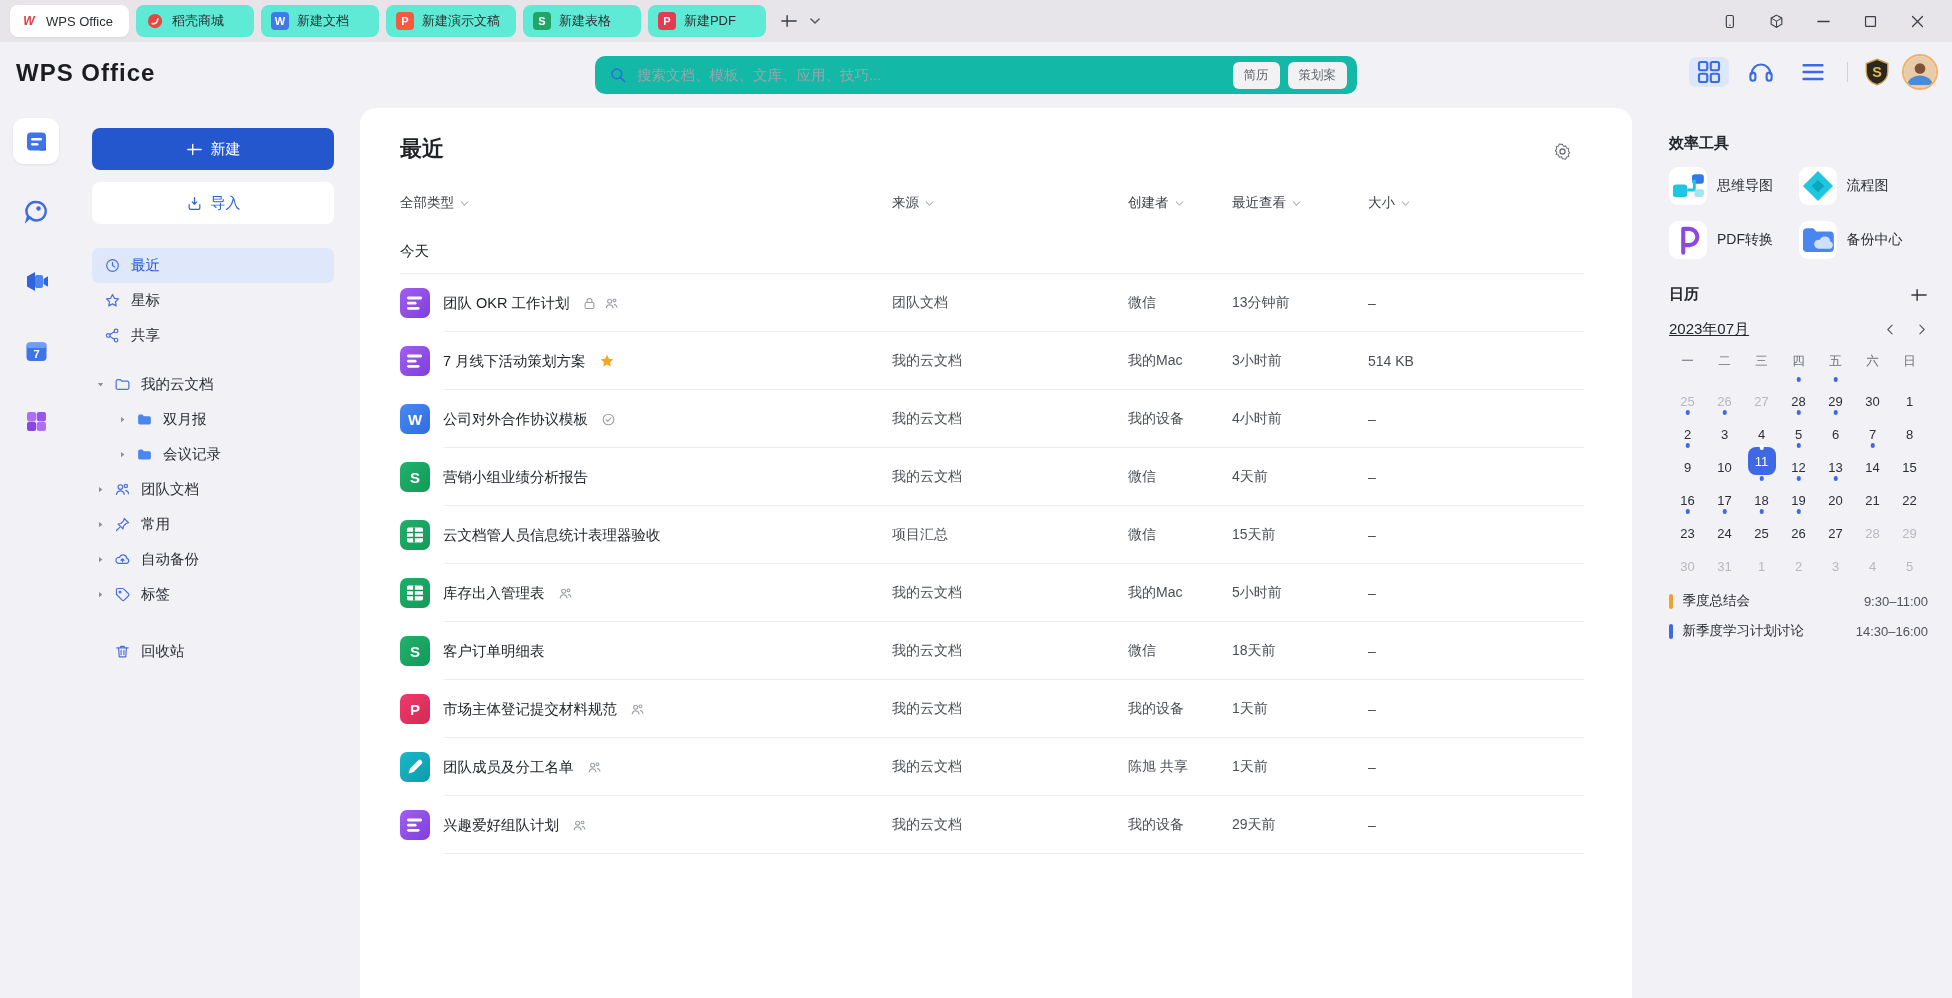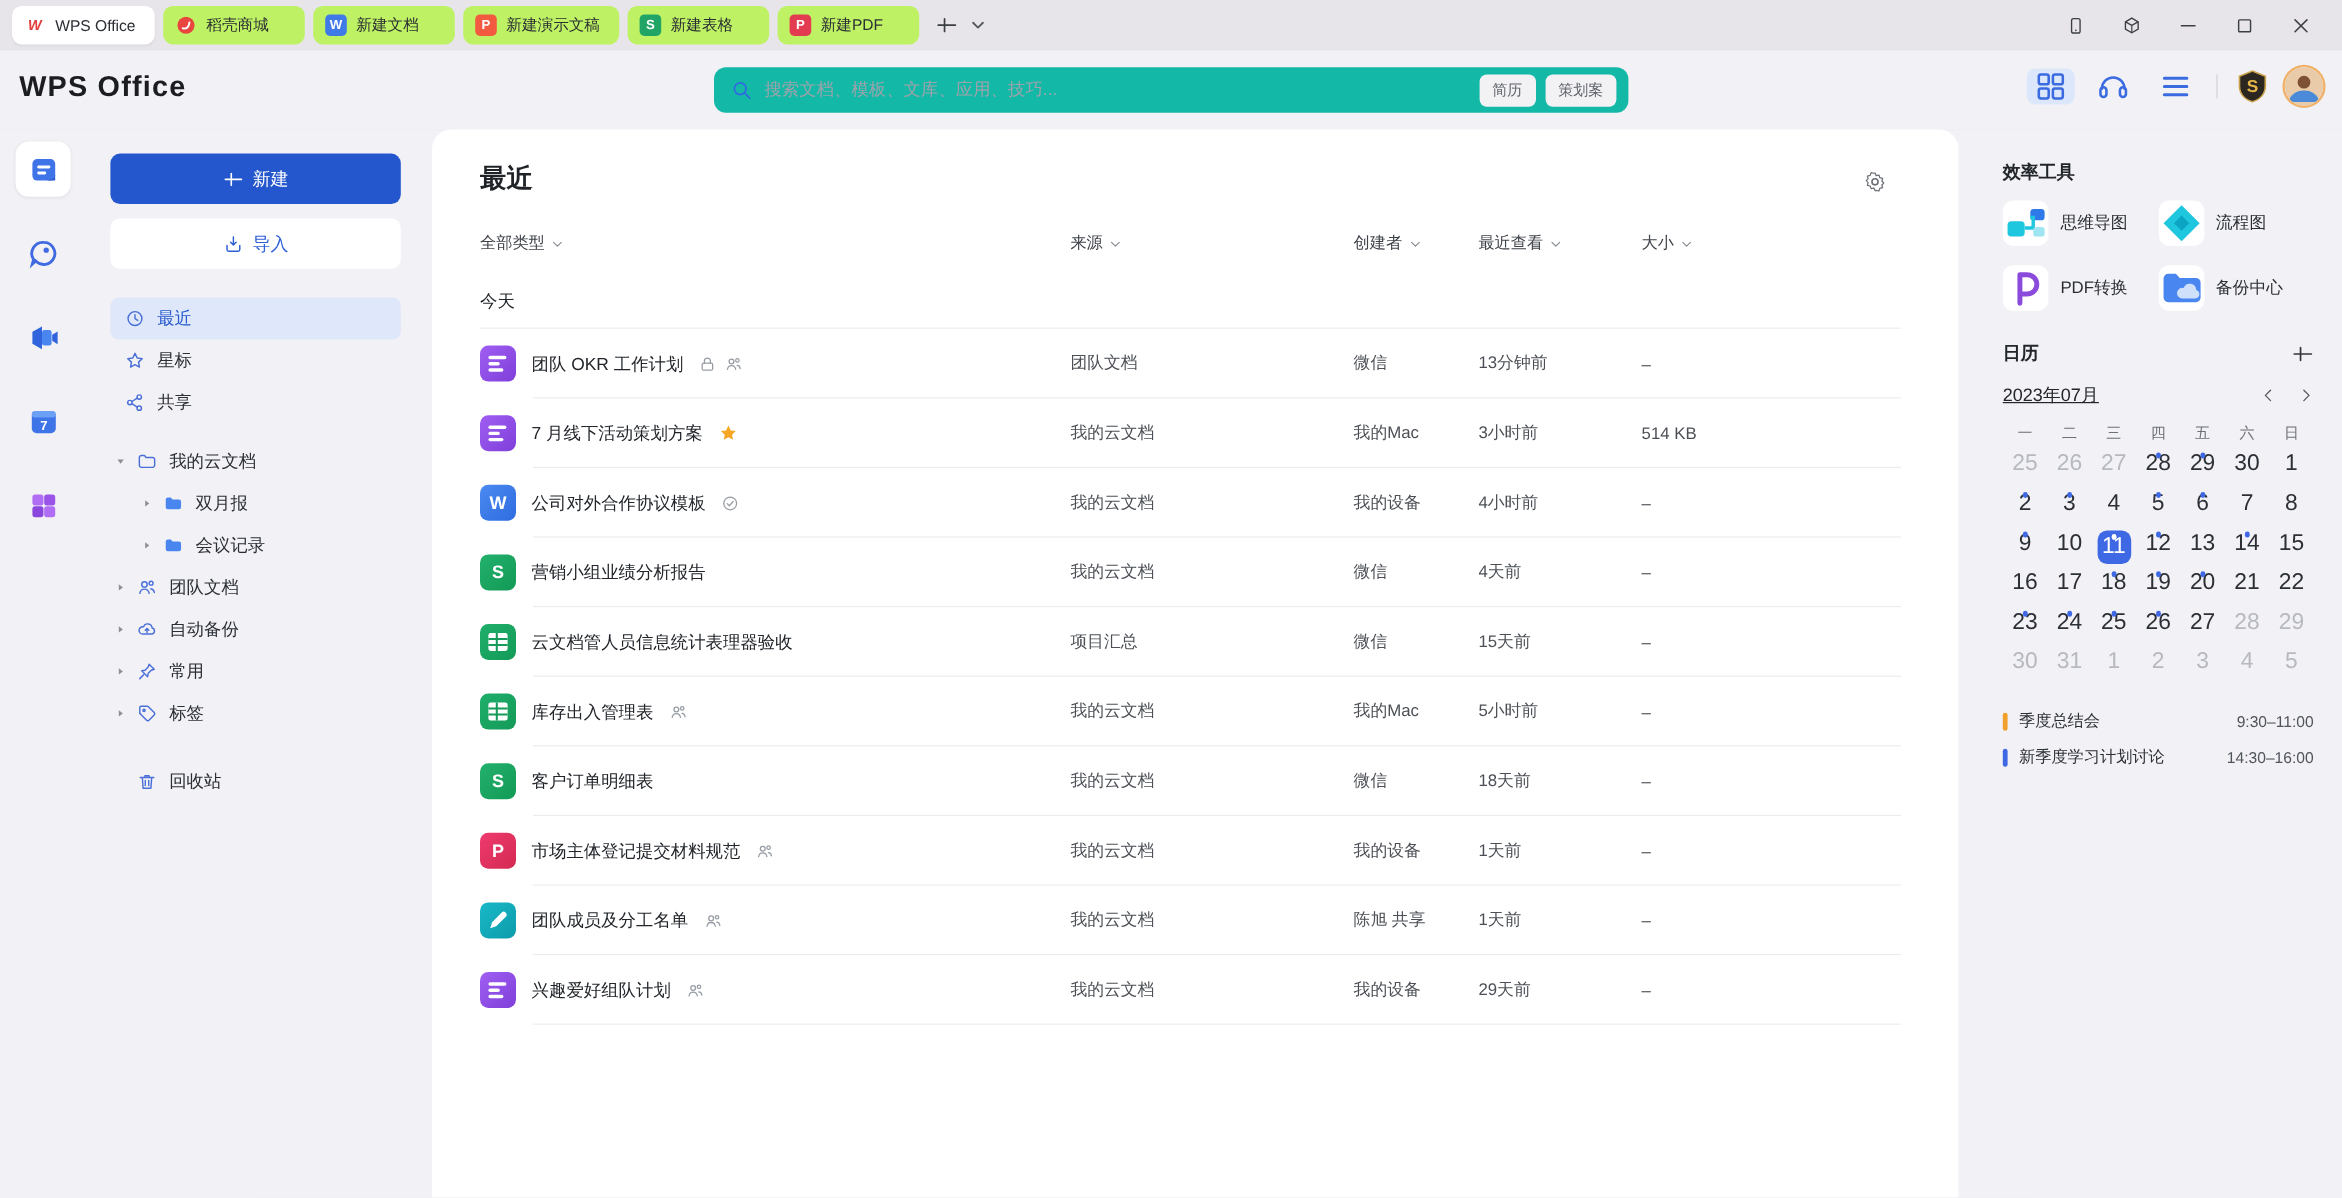--- a/index.html
+++ b/index.html
@@ -4,21 +4,21 @@
 <style>
   * { box-sizing: border-box; margin: 0; padding: 0; }
   html,body { width:1952px; height:998px; overflow:hidden; }
   body { font-family:"Liberation Sans","DejaVu Sans",sans-serif; background:#e9e7ec; color:#23262b; }
   svg { display:block; }
 
   
   .tabbar { height:42px; display:flex; align-items:center; padding:0 10px; background:#e7e5ea; }
   .tabs { display:flex; align-items:center; gap:7px; }
   .tab { height:32px; display:flex; align-items:center; gap:8px; padding:0 16px 0 10px; border-radius:8px;
-         background:#bef264; font-size:13px; color:#2b2e33; min-width:118px; cursor:default; }
+         background:#5eead4; font-size:13px; color:#2b2e33; min-width:118px; cursor:default; }
   .tab.active { background:#ffffff; box-shadow:0 1px 2px rgba(0,0,0,.06); }
   .tab .ticon { width:18px; height:18px; border-radius:4px; display:flex; align-items:center; justify-content:center;
                 color:#fff; font-size:11px; font-weight:bold; flex:none; }
   .tab-add, .tab-chev { margin-left:14px; color:#3a3d42; width:18px; height:18px; }
   .tab-chev { width:14px; height:14px; margin-left:10px; color:#55585e; }
   .win-controls { margin-left:auto; display:flex; align-items:center; gap:30px; padding-right:16px; color:#3c3f44; }
   .win-controls span { width:17px; height:17px; display:block; }
 
   
   .header { height:66px; background:#f2f1f5; position:relative; }
@@ -94,22 +94,22 @@
   .tool .tico svg { width:22px; height:22px; }
   .cal-head { margin-top:26px; display:flex; align-items:flex-end; }
   .cal-head .rp-title { flex:1; }
   .cal-add { width:18px; height:18px; color:#33363b; }
   .month-row { margin-top:16px; display:flex; align-items:center;text-decoration:underline; }
   .month-label { flex:1; font-size:15px; color:#22262b; }
   .mnav { width:13px; height:13px; color:#55585e; margin-left:18px; }
   .weekdays { margin-top:14px; display:grid; grid-template-columns:repeat(7,1fr); }
   .weekdays span { text-align:center; font-size:12.5px; color:#6c7077; }
   .cal-grid { margin-top:6px; display:grid; grid-template-columns:repeat(7,1fr); }
-  .cal-cell { height:33px; position:relative; display:flex; align-items:flex-start; justify-content:center;
-              font-size:19px; color:#2c3036; }
+  .cal-cell { height:33px; position:relative; display:flex; align-items:flex-end; justify-content:center;
+              font-size:13px; color:#2c3036; }
   .cal-cell.muted { color:#b6b9bf; }
   .cal-cell .dot { position:absolute; top:1px; left:50%; transform:translateX(-50%); width:4.5px; height:4.5px;
                    border-radius:50%; background:#3f68e4; }
   .cal-cell.selected .selbox { width:28px; height:28px; border-radius:8px; background:#3f68e4; color:#fff;
                    display:flex; align-items:center; justify-content:center; position:relative; }
   .cal-cell.selected .dot { background:#fff; top:3px; z-index:2; }
   .events { margin-top:12px; }
   .event { display:flex; align-items:center; height:30px; }
   .event .bar { width:3.5px; height:15px; border-radius:2px; margin-right:10px; flex:none; }
   .event .etitle { flex:1; font-size:13.5px; color:#2b2f35; }
@@ -405,39 +405,39 @@
      <span>团队文档</span>
           </div>
           <div class="tree-item" style="padding-left:4px">
      <span class="caret">
               <svg viewBox="0 0 24 24" fill="currentColor" style="width:100%;height:100%">
                 <path d="M8 5l9 7-9 7z"></path>
               </svg>
             </span>
      <span class="ticn">
               <svg viewBox="0 0 24 24" fill="none" stroke="currentColor" stroke-width="1.7" stroke-linecap="round" stroke-linejoin="round" style="width:100%;height:100%">
-                <path d="M7 17.5a4.3 4.3 0 1 1 .9-8.5A5.2 5.2 0 0 1 18 10.4a3.6 3.6 0 0 1-.6 7.1H7z"></path>
-                <path d="M12 15.5V11m0 0l-2.1 2.1M12 11l2.1 2.1"></path>
-              </svg>
-            </span>
-     <span>自动备份</span>
+                <path d="M14.5 3.5l6 6-3.4 1.1-3.7 3.7-.7 3.9-6.9-6.9 3.9-.7 3.7-3.7z"></path>
+                <path d="M8 16l-4.5 4.5"></path>
+              </svg>
+            </span>
+     <span>常用</span>
           </div>
           <div class="tree-item" style="padding-left:4px">
      <span class="caret">
               <svg viewBox="0 0 24 24" fill="currentColor" style="width:100%;height:100%">
                 <path d="M8 5l9 7-9 7z"></path>
               </svg>
             </span>
      <span class="ticn">
               <svg viewBox="0 0 24 24" fill="none" stroke="currentColor" stroke-width="1.7" stroke-linecap="round" stroke-linejoin="round" style="width:100%;height:100%">
-                <path d="M14.5 3.5l6 6-3.4 1.1-3.7 3.7-.7 3.9-6.9-6.9 3.9-.7 3.7-3.7z"></path>
-                <path d="M8 16l-4.5 4.5"></path>
-              </svg>
-            </span>
-     <span>常用</span>
+                <path d="M7 17.5a4.3 4.3 0 1 1 .9-8.5A5.2 5.2 0 0 1 18 10.4a3.6 3.6 0 0 1-.6 7.1H7z"></path>
+                <path d="M12 15.5V11m0 0l-2.1 2.1M12 11l2.1 2.1"></path>
+              </svg>
+            </span>
+     <span>自动备份</span>
           </div>
           <div class="tree-item" style="padding-left:4px">
      <span class="caret">
               <svg viewBox="0 0 24 24" fill="currentColor" style="width:100%;height:100%">
                 <path d="M8 5l9 7-9 7z"></path>
               </svg>
             </span>
      <span class="ticn">
               <svg viewBox="0 0 24 24" fill="none" stroke="currentColor" stroke-width="1.7" stroke-linecap="round" stroke-linejoin="round" style="width:100%;height:100%">
                 <path d="M3.5 12.2V5a1.5 1.5 0 0 1 1.5-1.5h7.2a2 2 0 0 1 1.4.6l6.9 6.9a2 2 0 0 1 0 2.8l-6.2 6.2a2 2 0 0 1-2.8 0l-6.9-6.9a2 2 0 0 1-.6-1.4z"></path>

